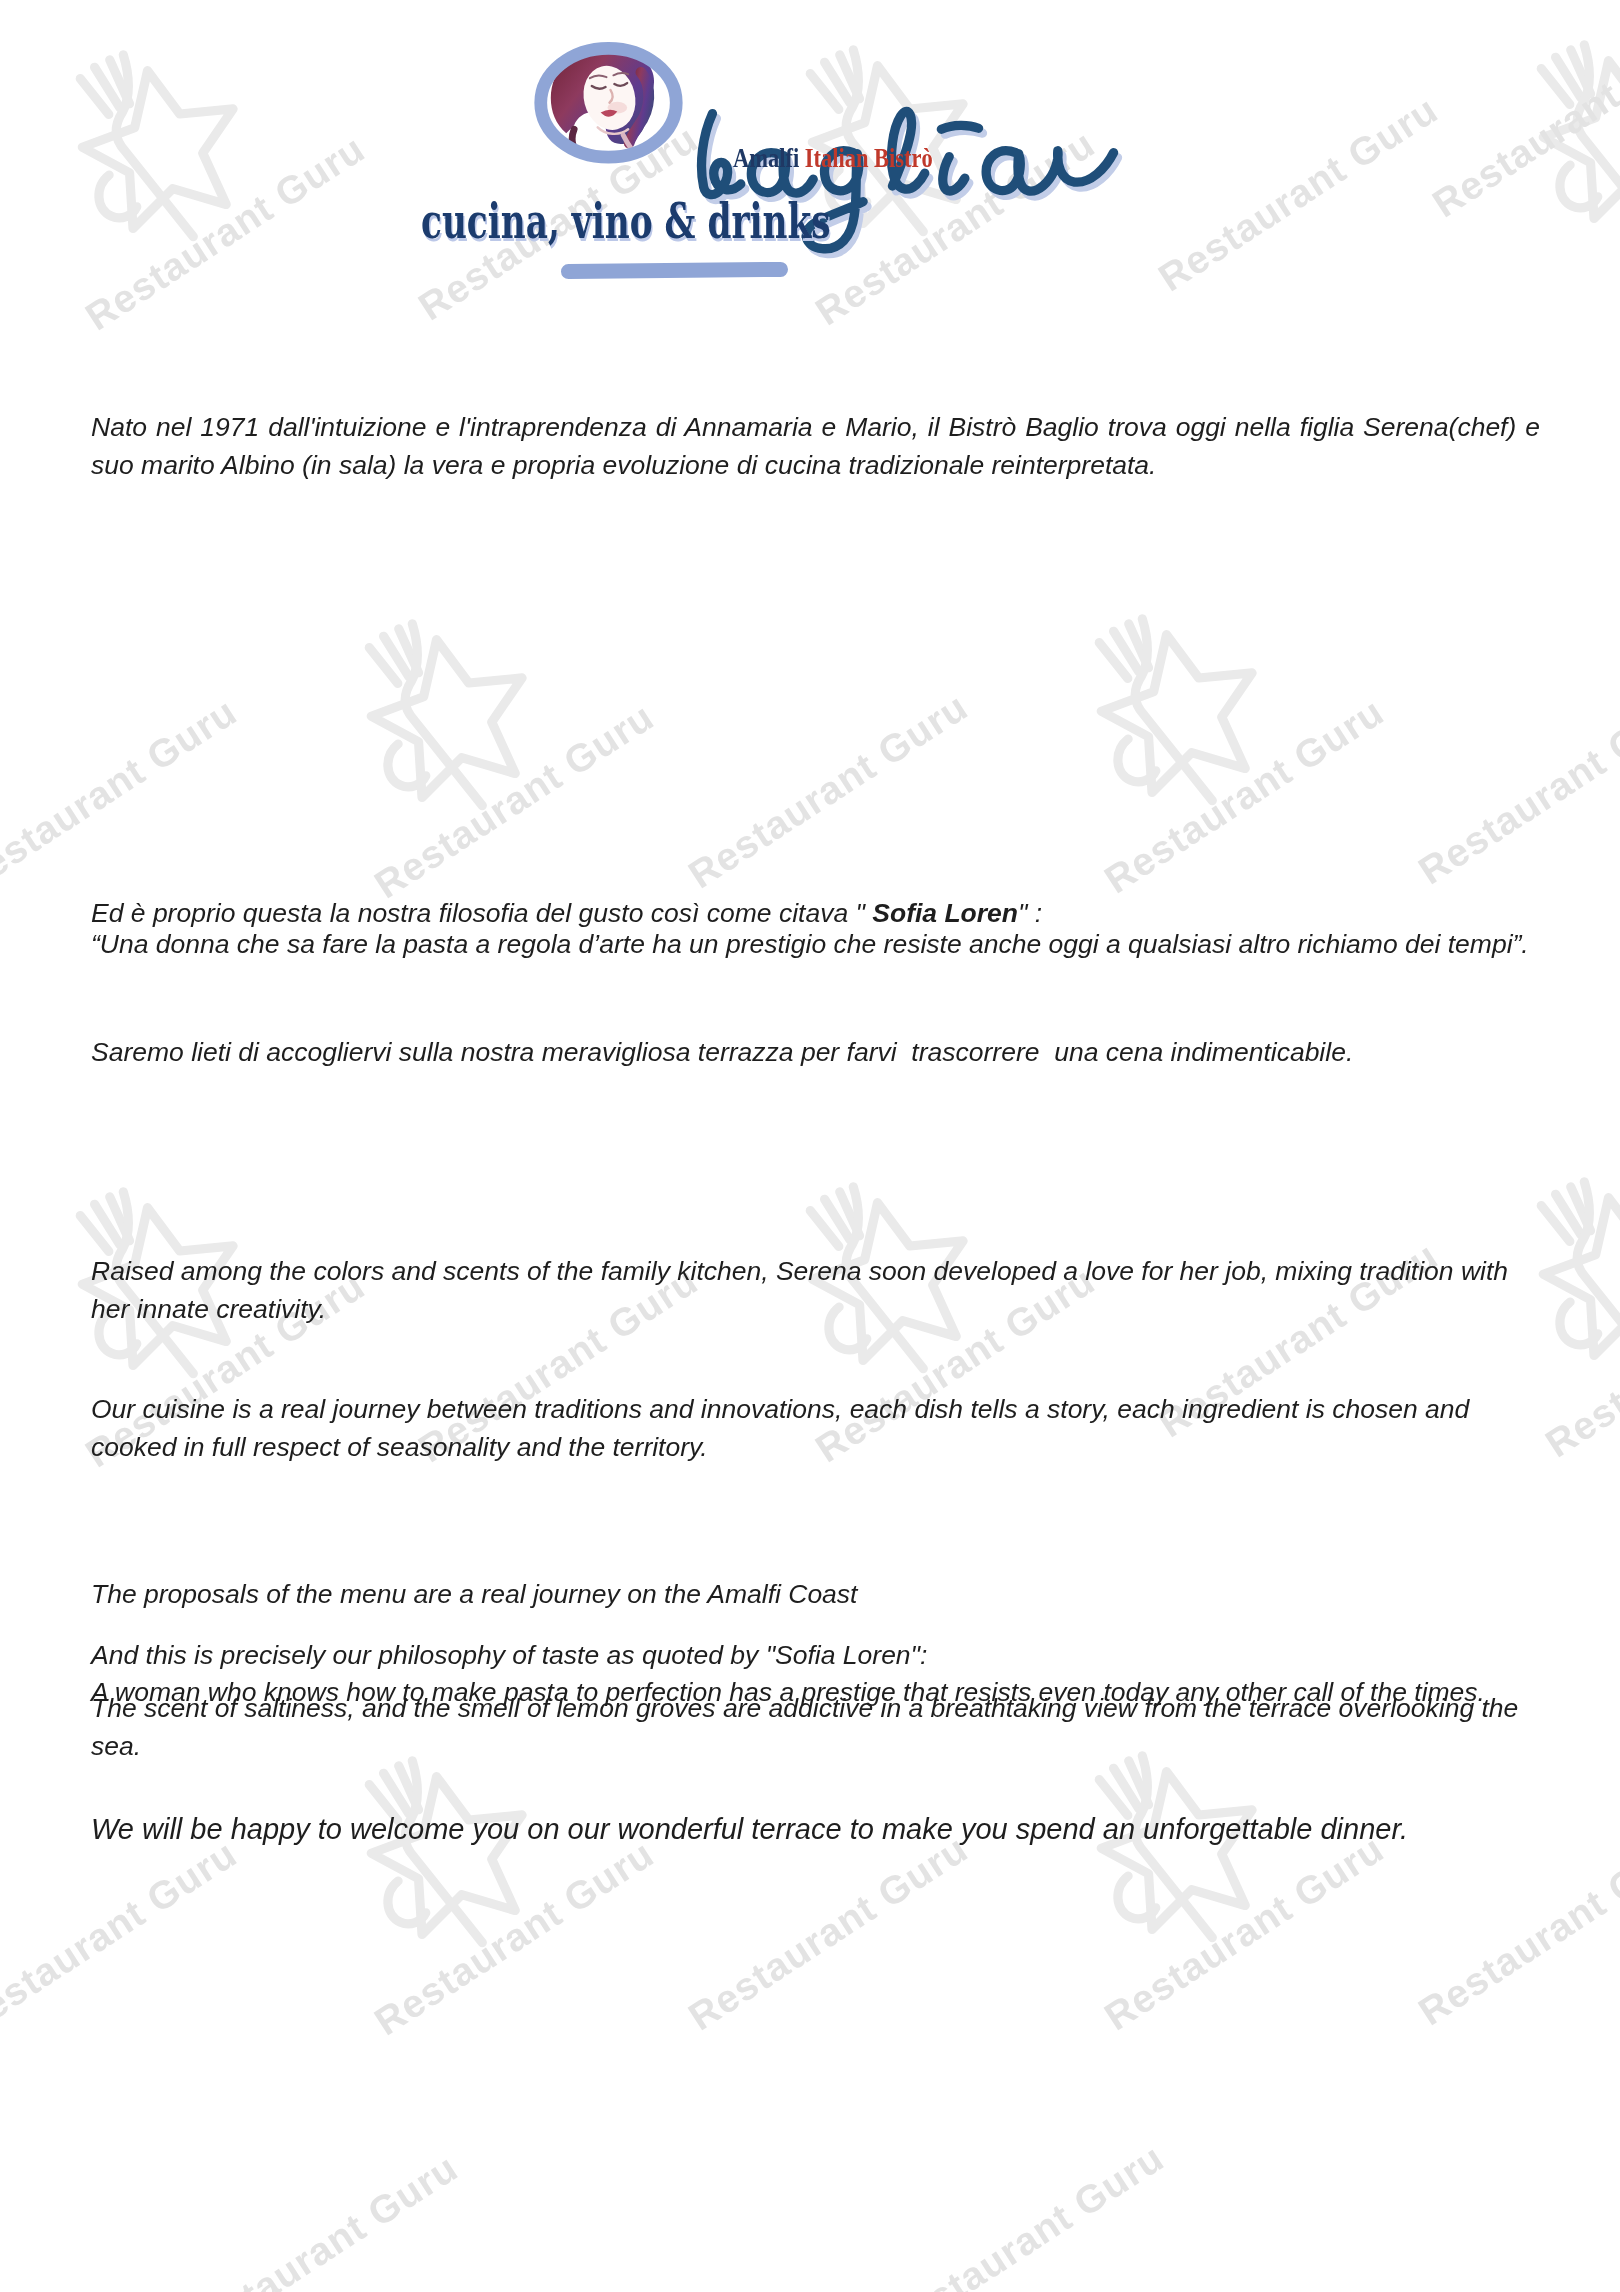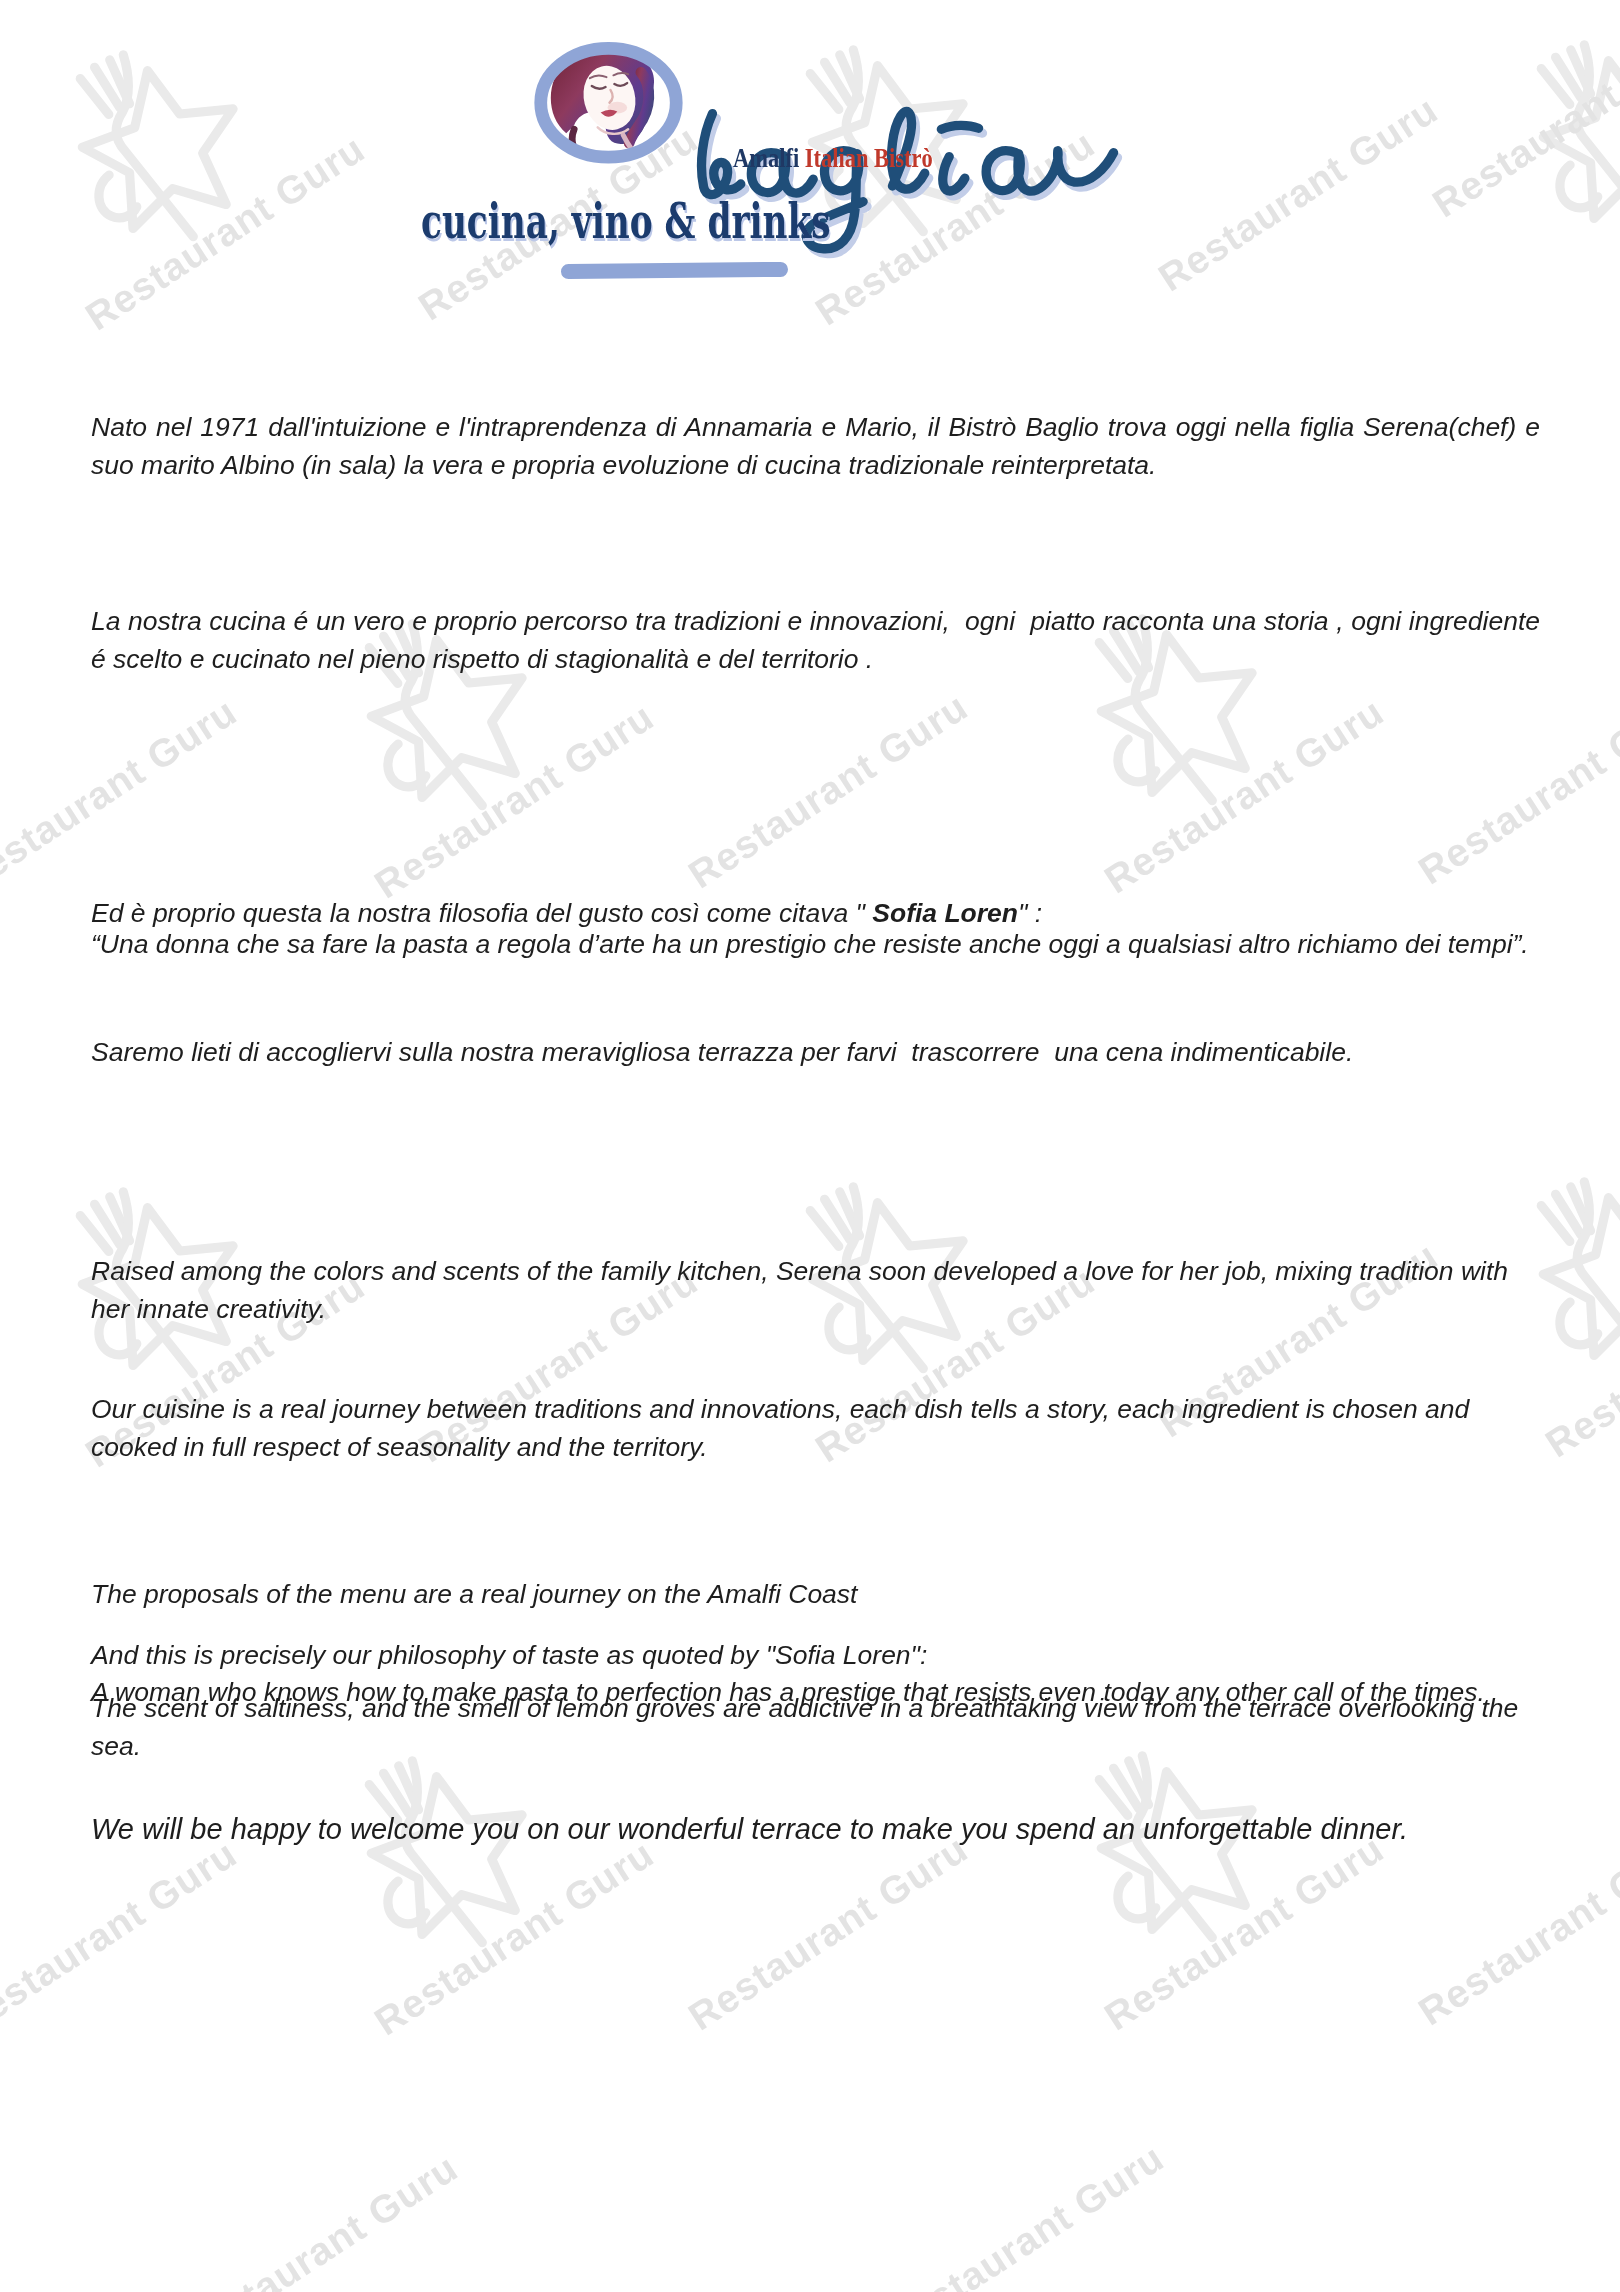--- a/index.html
+++ b/index.html
@@ -229,21 +229,20 @@
     <span style="color:#c0392b;">Italian Bistrò</span>
   </div>
 
   <div class="tagline-bottom">cucina, vino &amp; drinks</div>
 
   <div class="logo-underline"></div>
 
   <div class="tblock just" style="top:408px;">Nato nel 1971 dall'intuizione e l'intraprendenza di Annamaria e Mario, il Bistrò Baglio trova oggi nella figlia Serena(chef) e suo marito Albino (in sala) la vera e propria evoluzione di cucina tradizionale reinterpretata.</div>
 
   <div class="tblock" style="top:526px;">
-    <div class="just">La nostra cucina é un vero e proprio percorso tra tradizioni e innovazioni,  ogni  piatto racconta una storia , ogni ingrediente é scelto e cucinato nel pieno rispetto di stagionalità e del territorio .</div>
   </div>
 
 
   <div class="tblock" style="top:894px;"><span>Ed è proprio questa la nostra filosofia del gusto così come citava " </span><span class="b">Sofia Loren</span><span>" :</span></div>
 
   <div class="tblock" style="top:925px;">“Una donna che sa fare la pasta a regola d’arte ha un prestigio che resiste anche oggi a qualsiasi altro richiamo dei tempi”.</div>
 
   <div class="tblock" style="top:1033px;">Saremo lieti di accogliervi sulla nostra meravigliosa terrazza per farvi  trascorrere  una cena indimenticabile.</div>
 
   <div class="tblock" style="top:1176px;">

